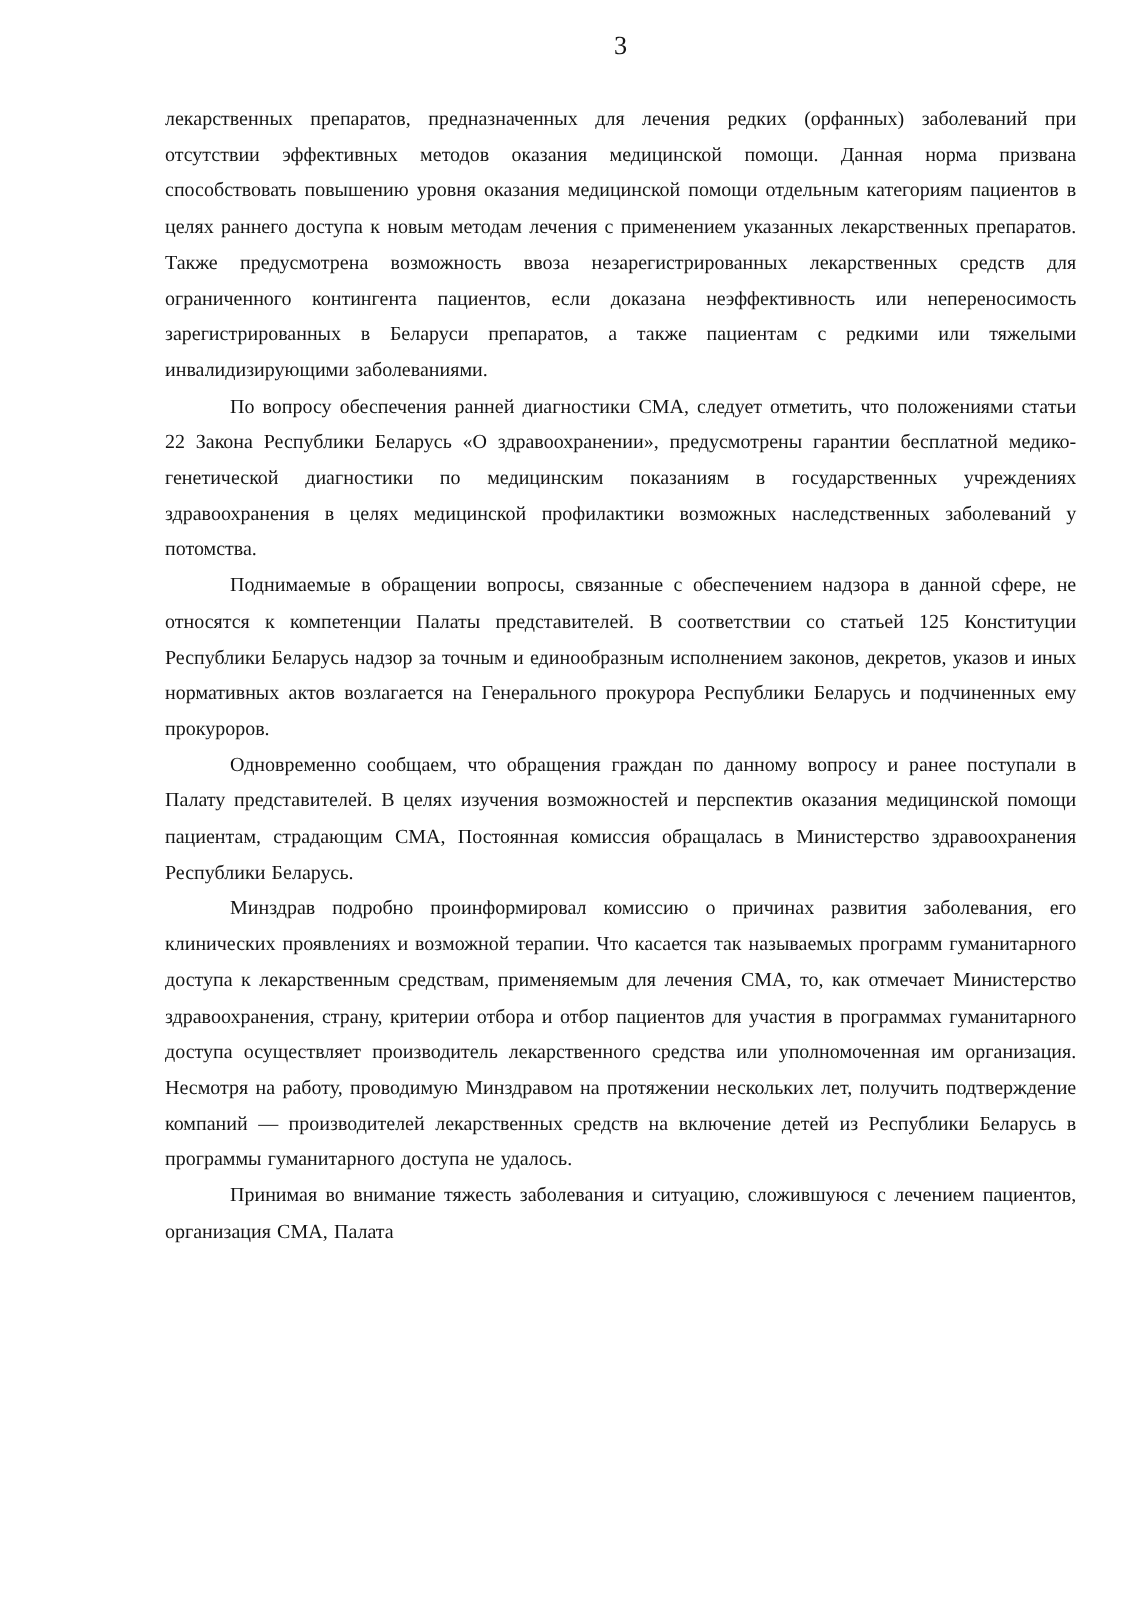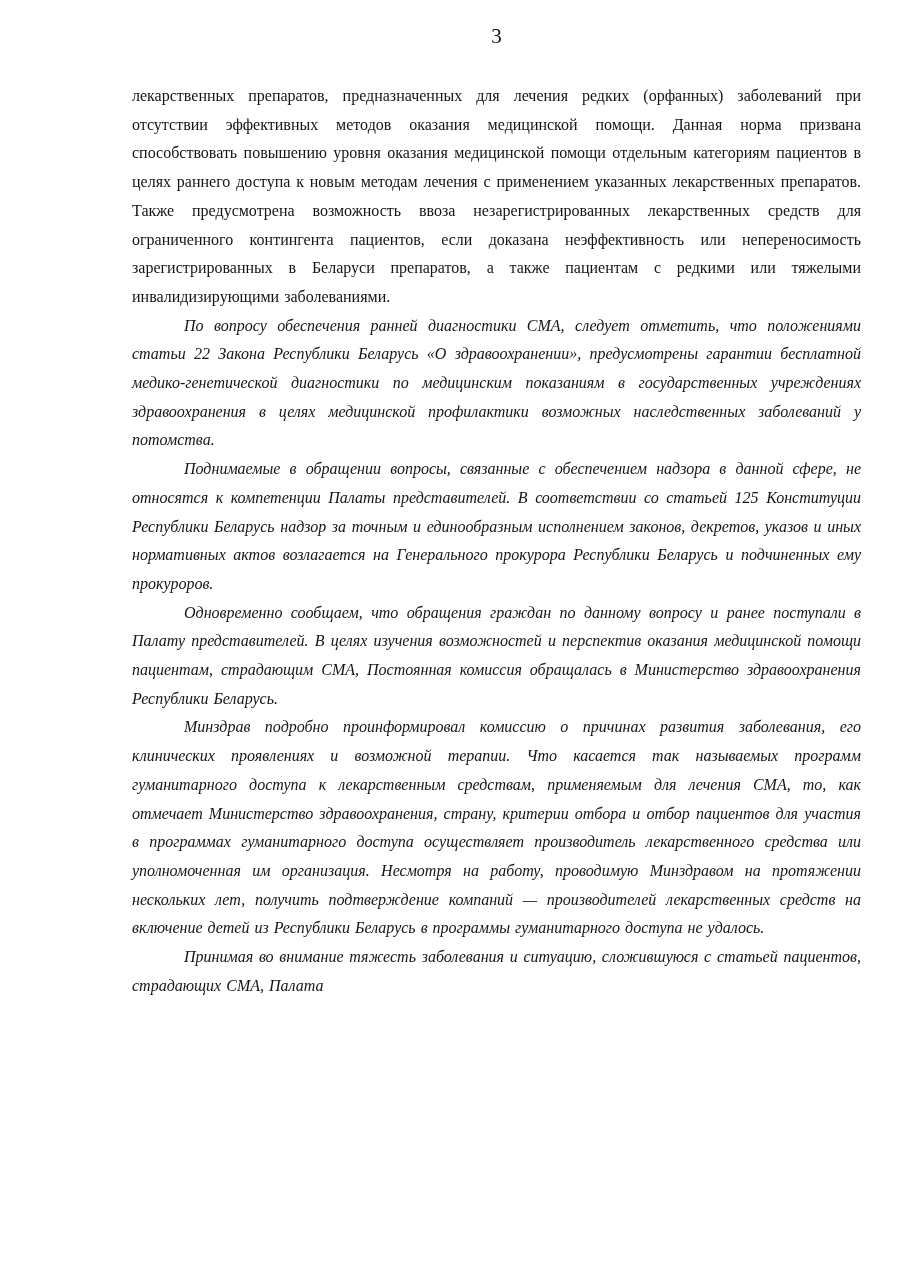--- a/index.html
+++ b/index.html
@@ -31,31 +31,30 @@
   .body-text p {
     margin: 0;
     font-size: 16px;
     line-height: 28.7px;
     text-align: justify;
     text-align-last: left;
     word-spacing: 1px;
   }
   .body-text p.indent {
     text-indent: 52px;
-    font-style: italic;
   }
 </style>
 </head>
 <body>
 
 <div class="page">
   <div class="text-column">
     <div class="page-number">3</div>
     <div class="body-text">
       <p>лекарственных препаратов, предназначенных для лечения редких (орфанных) заболеваний при отсутствии эффективных методов оказания медицинской помощи. Данная норма призвана способствовать повышению уровня оказания медицинской помощи отдельным категориям пациентов в целях раннего доступа к новым методам лечения с применением указанных лекарственных препаратов. Также предусмотрена возможность ввоза незарегистрированных лекарственных средств для ограниченного контингента пациентов, если доказана неэффективность или непереносимость зарегистрированных в Беларуси препаратов, а также пациентам с редкими или тяжелыми инвалидизирующими заболеваниями.</p>
       <p class="indent">По вопросу обеспечения ранней диагностики СМА, следует отметить, что положениями статьи 22 Закона Республики Беларусь «О здравоохранении», предусмотрены гарантии бесплатной медико-генетической диагностики по медицинским показаниям в государственных учреждениях здравоохранения в целях медицинской профилактики возможных наследственных заболеваний у потомства.</p>
       <p class="indent">Поднимаемые в обращении вопросы, связанные с обеспечением надзора в данной сфере, не относятся к компетенции Палаты представителей. В соответствии со статьей 125 Конституции Республики Беларусь надзор за точным и единообразным исполнением законов, декретов, указов и иных нормативных актов возлагается на Генерального прокурора Республики Беларусь и подчиненных ему прокуроров.</p>
       <p class="indent">Одновременно сообщаем, что обращения граждан по данному вопросу и ранее поступали в Палату представителей. В целях изучения возможностей и перспектив оказания медицинской помощи пациентам, страдающим СМА, Постоянная комиссия обращалась в Министерство здравоохранения Республики Беларусь.</p>
       <p class="indent">Минздрав подробно проинформировал комиссию о причинах развития заболевания, его клинических проявлениях и возможной терапии. Что касается так называемых программ гуманитарного доступа к лекарственным средствам, применяемым для лечения СМА, то, как отмечает Министерство здравоохранения, страну, критерии отбора и отбор пациентов для участия в программах гуманитарного доступа осуществляет производитель лекарственного средства или уполномоченная им организация. Несмотря на работу, проводимую Минздравом на протяжении нескольких лет, получить подтверждение компаний — производителей лекарственных средств на включение детей из Республики Беларусь в программы гуманитарного доступа не удалось.</p>
-      <p class="indent">Принимая во внимание тяжесть заболевания и ситуацию, сложившуюся с статьей пациентов, страдающих СМА, Палата</p>
+      <p class="indent">Принимая во внимание тяжесть заболевания и ситуацию, сложившуюся с лечением пациентов, организация СМА, Палата</p>
     </div>
   </div>
 </div>
 
 </body></html>

